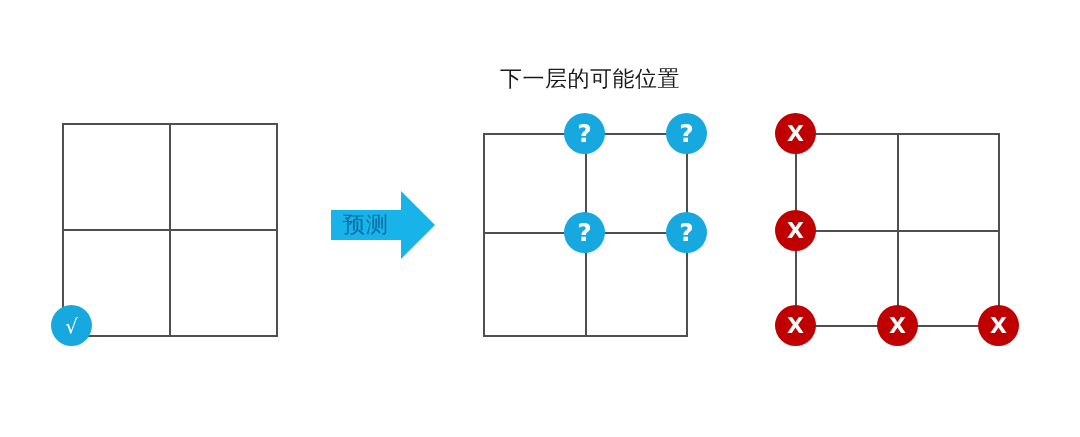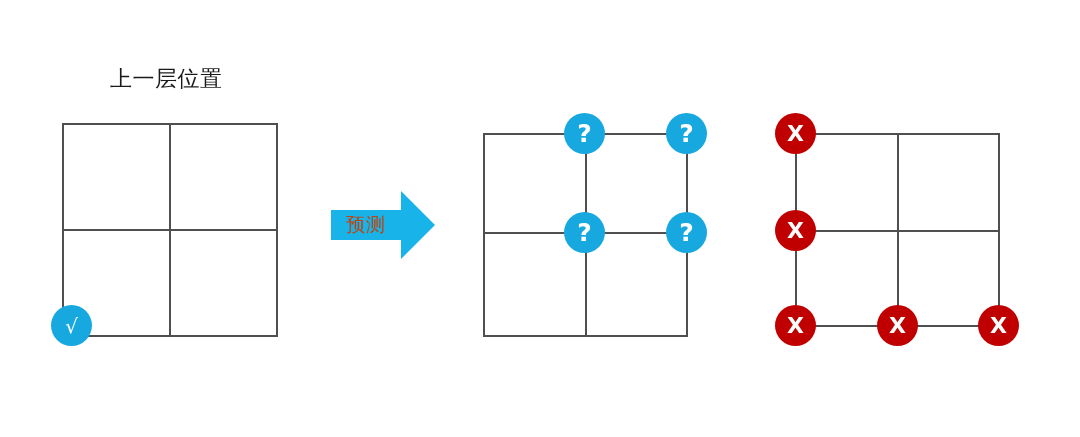--- a/index.html
+++ b/index.html
@@ -75,51 +75,51 @@
   .arrow-wrap svg { display: block; }
   .arrow-label {
     position: absolute;
     left: 0;
     top: 0;
     width: 70px;
     height: 68px;
     display: flex;
     align-items: center;
     justify-content: center;
-    color: #c2410c;
-    font-size: 19px;
+    color: #0369a1;
+    font-size: 22px;
     letter-spacing: 1px;
     pointer-events: none;
   }
 </style>
 </head>
 <body>
 
 <div class="stage">
 
-  <div class="panel-title" id="title-prev">上一层位置</div>
 
   <div class="grid" id="grid-prev" style="left:62px; top:123px; width:216px; height:214px;">
     <div class="gline h" style="left:0; top:0; width:216px;"></div>
     <div class="gline h" style="left:0; top:106px; width:216px;"></div>
     <div class="gline h" style="left:0; top:212.4px; width:216px;"></div>
     <div class="gline v" style="left:0; top:0; height:214px;"></div>
     <div class="gline v" style="left:107px; top:0; height:214px;"></div>
     <div class="gline v" style="left:214.4px; top:0; height:214px;"></div>
   </div>
 
   <div class="marker blue check" id="marker-check" style="left:51px; top:305px;">√</div>
 
   <div class="arrow-wrap">
     <svg width="104" height="68" viewBox="0 0 104 68">
       <polygon points="0,19 70,19 70,0 104,34 70,68 70,49 0,49" fill="#18b4e9"></polygon>
     </svg>
     <div class="arrow-label">预测</div>
   </div>
 
+  <div class="panel-title" id="title-next">下一层的可能位置</div>
 
   <div class="grid" id="grid-next" style="left:483px; top:133px; width:205px; height:204px;">
     <div class="gline h" style="left:0; top:0; width:205px;"></div>
     <div class="gline h" style="left:0; top:99px; width:205px;"></div>
     <div class="gline h" style="left:0; top:202.4px; width:205px;"></div>
     <div class="gline v" style="left:0; top:0; height:204px;"></div>
     <div class="gline v" style="left:102px; top:0; height:204px;"></div>
     <div class="gline v" style="left:203.4px; top:0; height:204px;"></div>
   </div>
 

